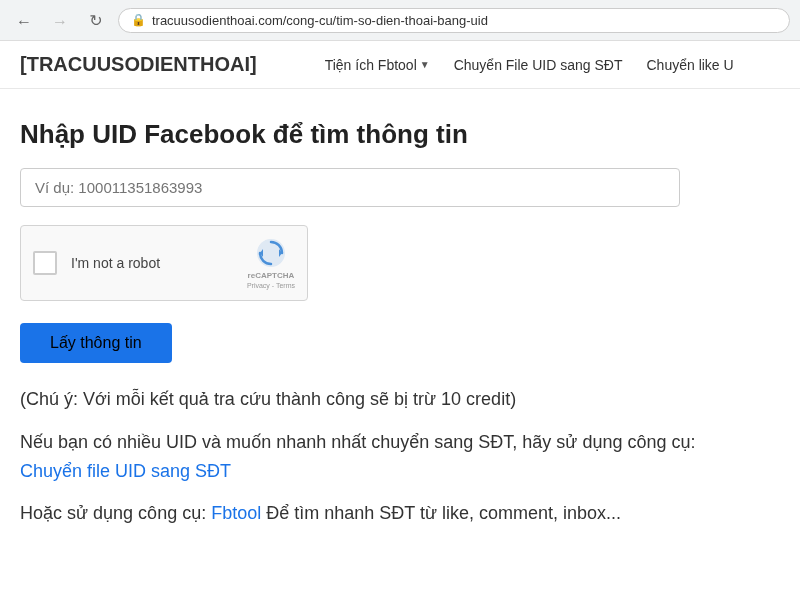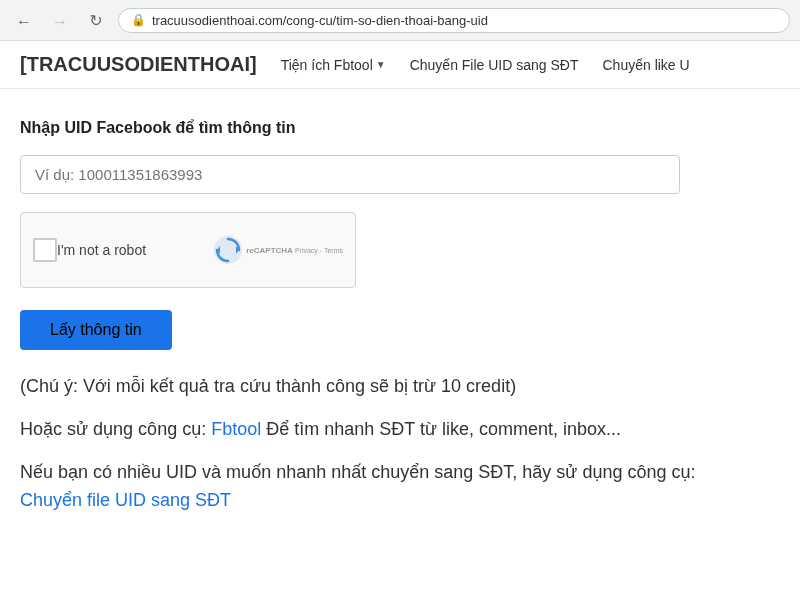--- a/index.html
+++ b/index.html
@@ -65,75 +65,77 @@
     .site-nav a {
       color: #333;
       text-decoration: none;
       white-space: nowrap;
     }
     .nav-dropdown {
       display: flex;
       align-items: center;
       gap: 3px;
       cursor: pointer;
+      margin-left: 44px;
     }
     .nav-dropdown .arrow { font-size: 10px; color: #555; }
 
     
     .main-content {
       padding: 30px 20px;
       max-width: 780px;
     }
     .page-title {
-      font-size: 16px;
+      font-size: 26px;
       font-weight: bold;
       color: #222;
       margin-bottom: 18px;
     }
     .uid-input {
       width: 100%;
       max-width: 660px;
       padding: 10px 14px;
       font-size: 15px;
       border: 1px solid #ccc;
       border-radius: 4px;
       color: #3b82f6;
       outline: none;
       margin-bottom: 18px;
     }
 
     
     .recaptcha-box {
-      width: 336px;
+      width: 288px;
       height: 76px;
       border: 1px solid #d3d3d3;
       border-radius: 4px;
       background: #f9f9f9;
       display: flex;
       align-items: center;
       padding: 0 12px;
+      gap: 14px;
       margin-bottom: 22px;
       position: relative;
     }
     .recaptcha-checkbox {
       width: 24px;
       height: 24px;
       border: 2px solid #ccc;
       border-radius: 2px;
       background: #fff;
       flex-shrink: 0;
     }
     .recaptcha-label {
       font-size: 14px;
       color: #444;
       flex: 1;
     }
     .recaptcha-logo {
       display: flex;
-      flex-direction: row;
+      flex-direction: column;
       align-items: center;
       font-size: 8px;
       color: #999;
       gap: 2px;
       position: absolute;
       right: 12px;
     }
     .recaptcha-logo .rc-icon {
       width: 32px;
       height: 32px;
@@ -220,23 +222,23 @@
     </div>
   </div>
 
   
   <button class="submit-btn">Lấy thông tin</button>
 
   
   <p class="info-text">(Chú ý: Với mỗi kết quả tra cứu thành công sẽ bị trừ 10 credit)</p>
 
   <p class="info-text">
+    <span>Nếu bạn có nhiều UID và muốn nhanh nhất chuyển sang SĐT, hãy sử dụng công cụ:</span>
+    <a>Chuyển file UID sang SĐT</a>
+  </p>
+
+  <p class="info-text">
     <span>Hoặc sử dụng công cụ:</span>
     <a>Fbtool</a>
     <span> Để tìm nhanh SĐT từ like, comment, inbox...</span>
   </p>
 
-  <p class="info-text">
-    <span>Nếu bạn có nhiều UID và muốn nhanh nhất chuyển sang SĐT, hãy sử dụng công cụ:</span>
-    <a>Chuyển file UID sang SĐT</a>
-  </p>
-
 </div>
 
 </body></html>

